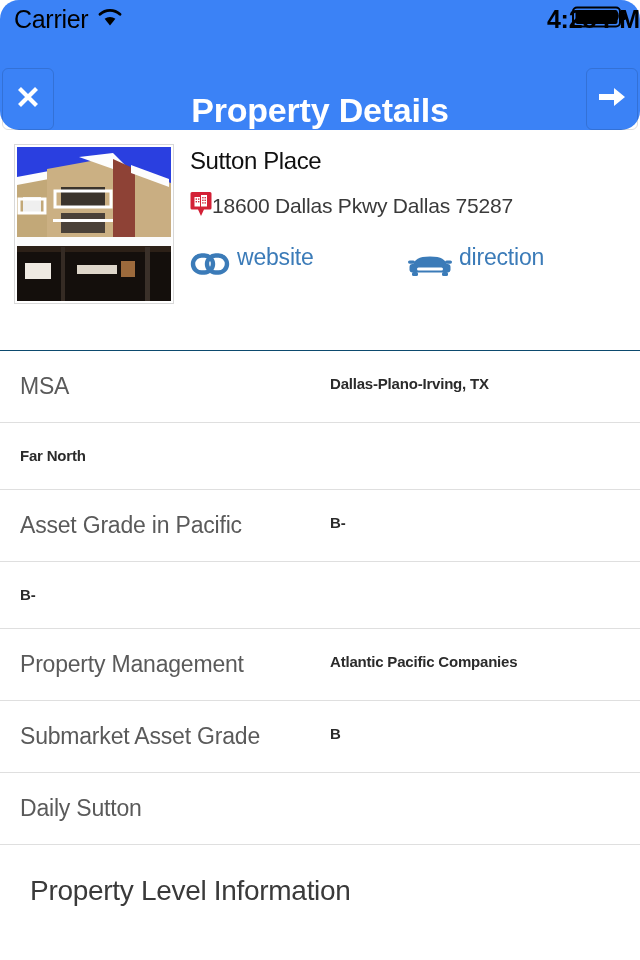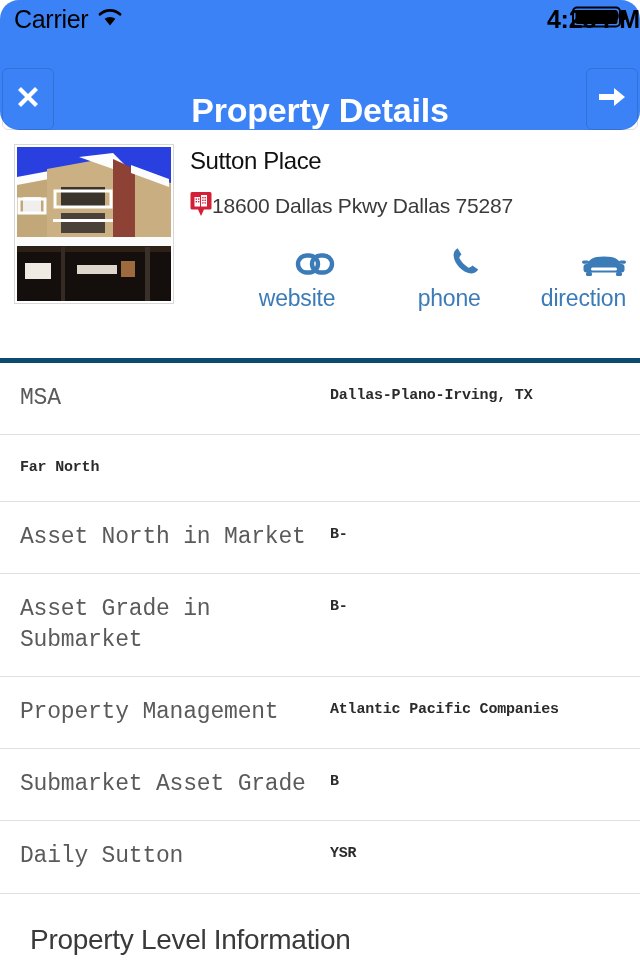--- a/index.html
+++ b/index.html
@@ -57,29 +57,29 @@
   .card-body { flex:1; padding-left:16px; padding-top:4px; min-width:0; }
   .prop-name {
     font-size:24px; color:#101010; letter-spacing:-0.4px;
     line-height:1.1; margin-bottom:16px;
   }
   .addr-row { display:flex; align-items:center; }
   .addr-text { font-size:21px; color:#3a3a3a; letter-spacing:-0.2px; }
 
   .actions { display:flex; margin-top:22px; }
   .action {
-    flex:1; display:flex; flex-direction:column; align-items:flex-end;
+    flex:1; display:flex; align-items:flex-start;
     cursor:pointer; gap:7px;
   }
   .action-ico { height:34px; display:flex; align-items:flex-end; justify-content:center; }
   .action-label { font-size:23px; color:#3b7bb8; letter-spacing:-0.2px; }
 
   
   .spacer { height:46px; }
-  .table { width:100%; border-top:5px solid #0c4a6e;font-family:Liberation Mono, monospace; }
+  .table { width:100%; border-top:1px solid #0c4a6e; }
   .row {
     display:flex; align-items:flex-start;
     border-bottom:1px solid #dfdfdf;
     padding:20px 14px 20px 20px; min-height:64px;
   }
   .row-label {
     width:310px; flex:0 0 310px;
     font-size:23px; color:#5a5a5a; letter-spacing:-0.2px; line-height:1.35;
   }
   .row-value {
@@ -211,28 +211,20 @@
             <svg width="40" height="28" viewBox="0 0 40 28">
               <g fill="none" stroke="#3b7bb8" stroke-width="4.4">
                 <rect x="3" y="5.5" width="20" height="17" rx="8.5" ry="8.5"></rect>
                 <rect x="17" y="5.5" width="20" height="17" rx="8.5" ry="8.5"></rect>
               </g>
             </svg>
           </span>
           <span class="action-label">website</span>
         </div>
 
-        <div class="action">
-          <span class="action-ico">
-            <svg width="32" height="32" viewBox="0 0 32 32">
-              <path d="M8.6 2.2 C6.2 3.6 4.4 6.2 4.6 9.4 C5.1 17.8 13.4 26.4 21.8 27.4 C25 27.8 27.8 26 29.2 23.6 L23.4 19.6 C22.2 20.8 20.6 22.2 19.2 21.4 C15.6 19.4 12.4 16.2 10.6 12.6 C9.8 11.1 11.2 9.6 12.5 8.4 Z" fill="#3b7bb8"></path>
-            </svg>
-          </span>
-          <span class="action-label">phone</span>
-        </div>
 
         <div class="action">
           <span class="action-ico">
             <svg width="44" height="26" viewBox="0 0 44 26">
               <path d="M5 13 C7 7.5 10 4.5 22 4.5 C34 4.5 37 7.5 39 13 Z" fill="#3b7bb8"></path>
               <rect x="1.5" y="12" width="41" height="8.5" rx="3" ry="3" fill="#3b7bb8"></rect>
               <rect x="9" y="15.6" width="26" height="3" rx="1.5" ry="1.5" fill="#ffffff"></rect>
               <rect x="0" y="8.5" width="7" height="3.2" rx="1.6" ry="1.6" fill="#3b7bb8"></rect>
               <rect x="37" y="8.5" width="7" height="3.2" rx="1.6" ry="1.6" fill="#3b7bb8"></rect>
               <rect x="4" y="20" width="6" height="4" rx="1.5" ry="1.5" fill="#3b7bb8"></rect>
@@ -250,36 +242,34 @@
 
   <div class="table" id="details-table">
       <div class="row">
         <div class="row-label">MSA</div>
         <div class="row-value">Dallas-Plano-Irving, TX</div>
       </div>
       <div class="row">
         <div class="row-value">Far North</div>
       </div>
       <div class="row">
-        <div class="row-label">Asset North in Market</div>
+        <div class="row-label">Asset Grade in Pacific</div>
         <div class="row-value">B-</div>
       </div>
       <div class="row">
-        <div class="row-label">Asset Grade in Submarket</div>
         <div class="row-value">B-</div>
       </div>
       <div class="row">
         <div class="row-label">Property Management</div>
         <div class="row-value">Atlantic Pacific Companies</div>
       </div>
       <div class="row">
         <div class="row-label">Submarket Asset Grade</div>
         <div class="row-value">B</div>
       </div>
       <div class="row">
         <div class="row-label">Daily Sutton</div>
-        <div class="row-value">YSR</div>
       </div>
     </div>
 
   <div class="section-head">Property Level Information</div>
 
 </div>
 
 </body></html>

